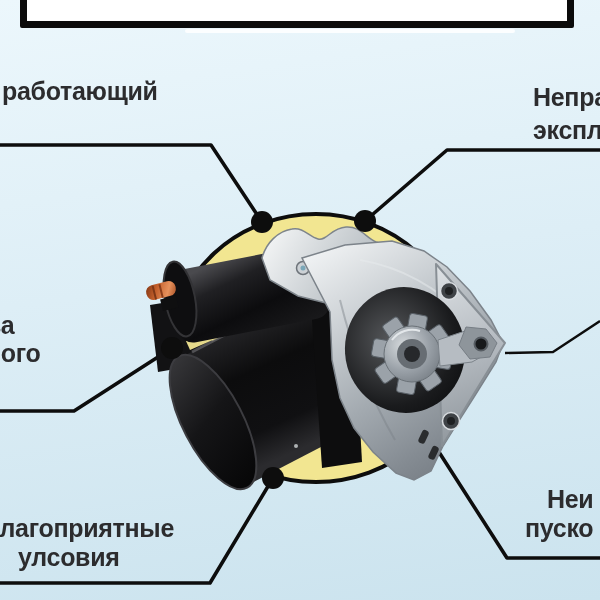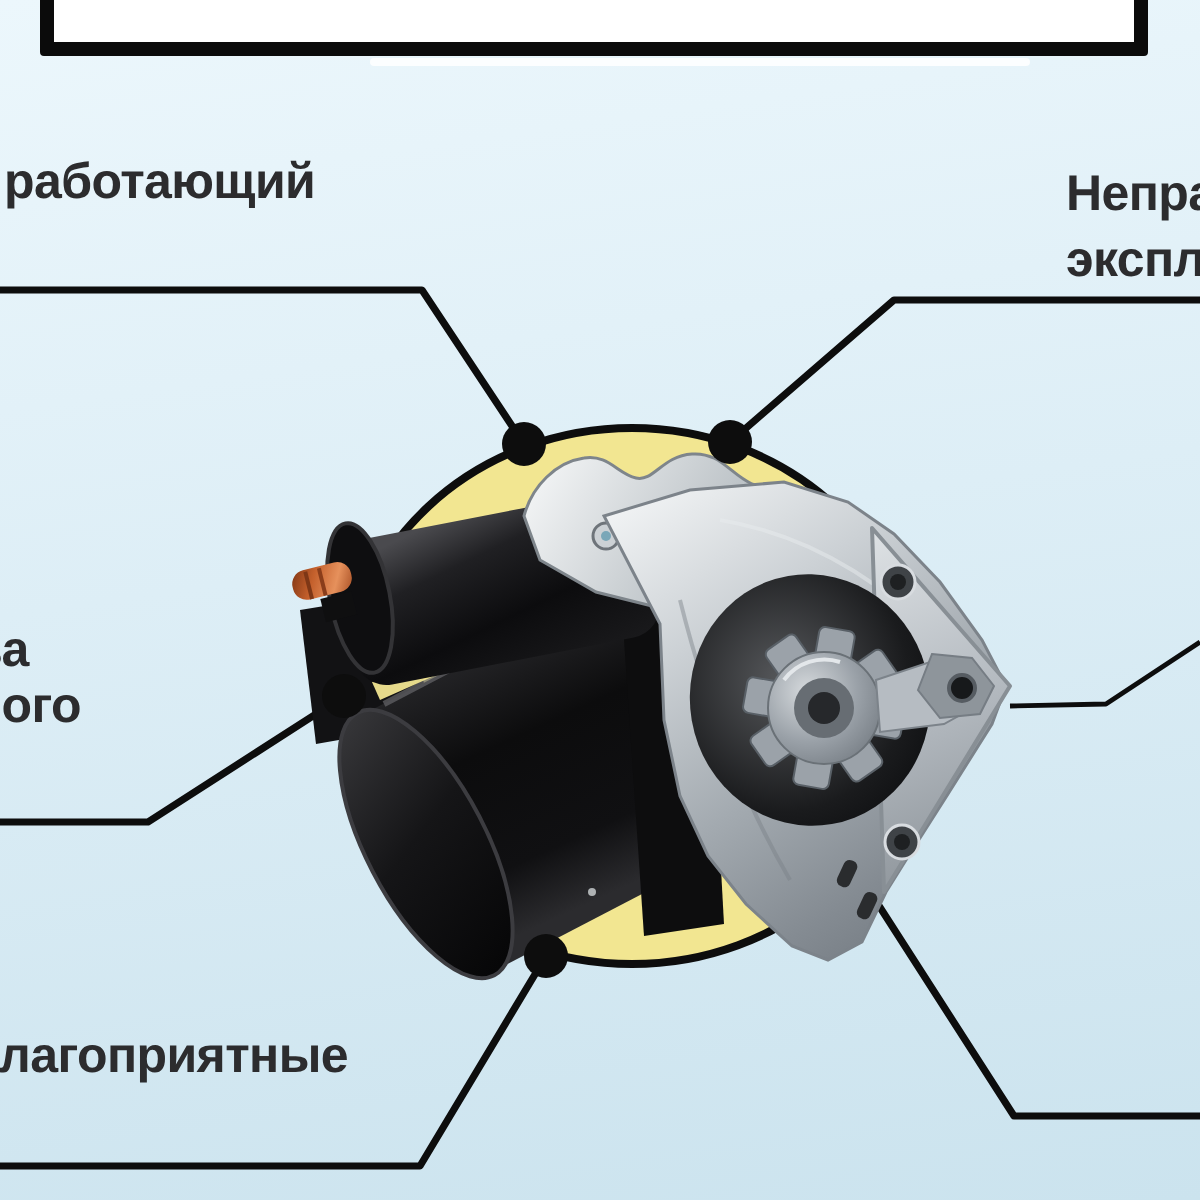--- a/index.html
+++ b/index.html
@@ -188,15 +188,20 @@
   <div class="label lab-top-right">
     <span>Непра</span>
     <span>эксплу</span>
   </div>
   <div class="label lab-mid-left">
     <span>ва</span>
     <span>ного</span>
   </div>
   <div class="label lab-bottom-left">
     <span class="l1">благоприятные</span>
+    <span class="l2">улсовия</span>
+  </div>
+  <div class="label lab-bottom-right">
+    <span class="l1">Неи</span>
+    <span class="l2">пуско</span>
   </div>
 
 </div>
 
 </body></html>

